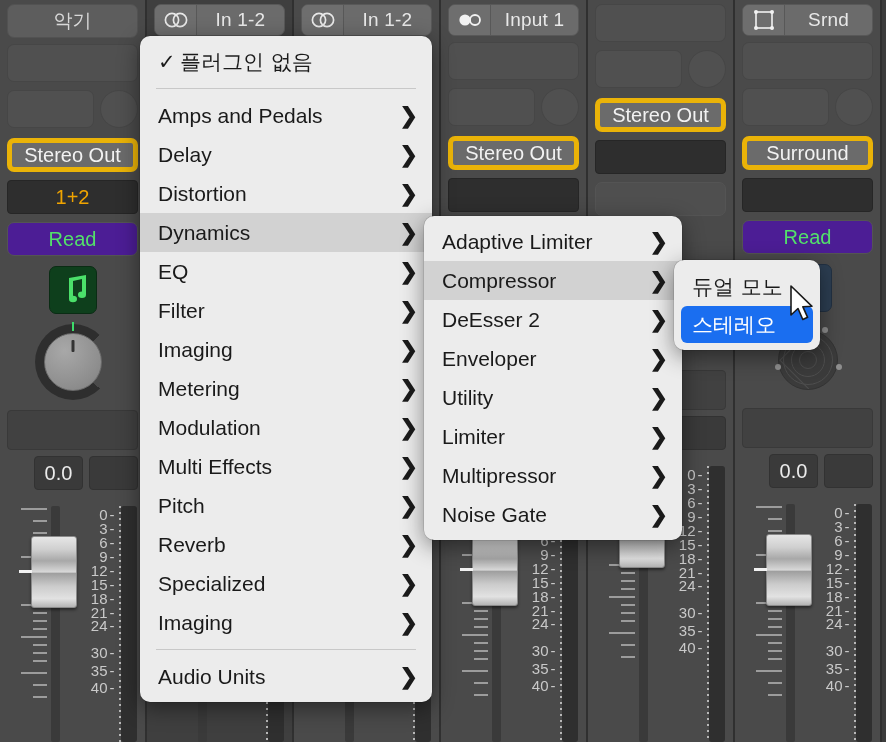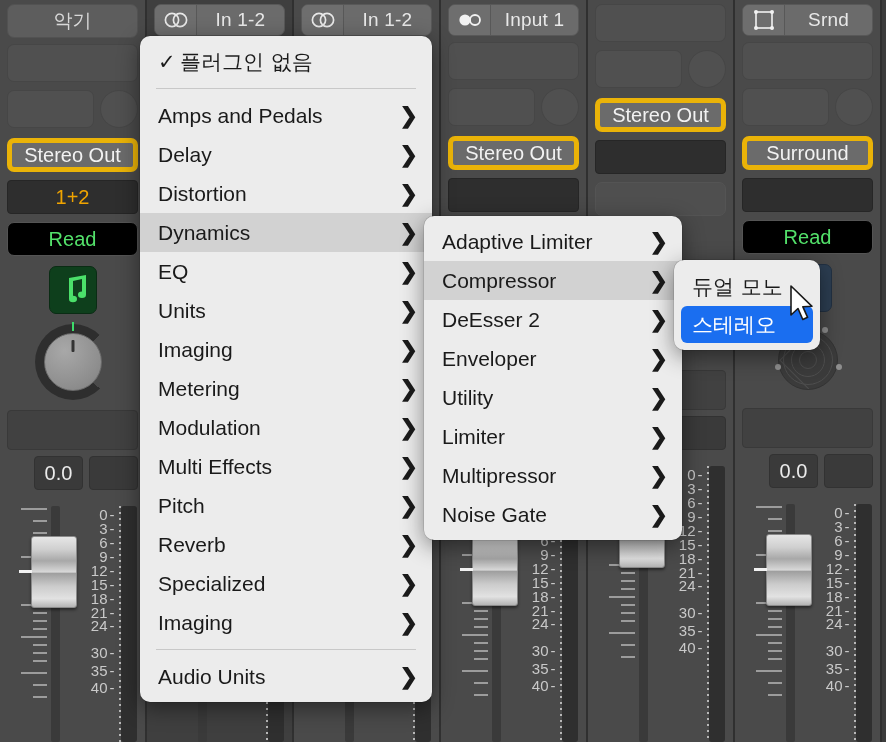--- a/index.html
+++ b/index.html
@@ -66,21 +66,21 @@
   .bus-btn {
     width: 131px; height: 34px; border-radius: 4px;
     background: #2e2e2e; border: 1px solid #262626;
     color: #f0a400; font-size: 20px;
     display: flex; align-items: center; justify-content: center;
     margin-bottom: 8px;
   }
   .bus-btn.empty { color: transparent; }
   .auto-btn {
     width: 131px; height: 34px; border-radius: 7px;
-    background: #000000; border: 1px solid #545454;
+    background: #4c1d95; border: 1px solid #545454;
     color: #53e06a; font-size: 20px;
     display: flex; align-items: center; justify-content: center;
     margin-bottom: 10px;
   }
   .auto-btn.empty { color: transparent; background: #4f4f4f; }
 
   .icon-square {
     width: 48px; height: 48px; border-radius: 7px;
     background: #0e3f1c; border: 1px solid #0a2c14;
     display: flex; align-items: center; justify-content: center;
@@ -675,21 +675,21 @@
         </div>
         <div class="mi sel">
           <span class="txt">Dynamics</span>
           <span class="arw">❯</span>
         </div>
         <div class="mi">
           <span class="txt">EQ</span>
           <span class="arw">❯</span>
         </div>
         <div class="mi">
-          <span class="txt">Units</span>
+          <span class="txt">Filter</span>
           <span class="arw">❯</span>
         </div>
         <div class="mi">
           <span class="txt">Imaging</span>
           <span class="arw">❯</span>
         </div>
         <div class="mi">
           <span class="txt">Metering</span>
           <span class="arw">❯</span>
         </div>

